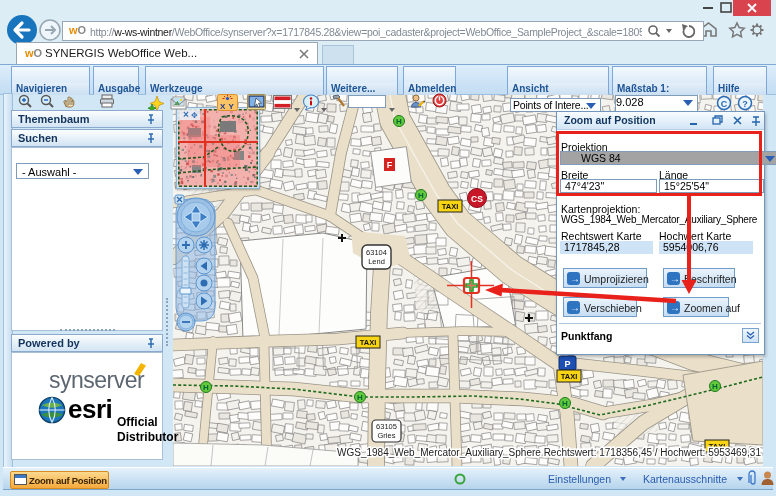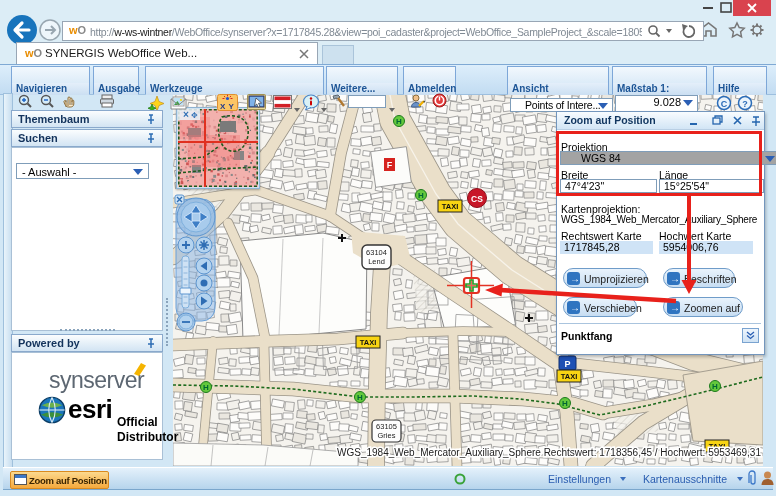--- a/index.html
+++ b/index.html
@@ -3,21 +3,21 @@
 <style>
 * { margin:0; padding:0; box-sizing:content-box; }
 body { width:776px; height:496px; position:relative; overflow:hidden;
   font-family:"Liberation Sans", sans-serif; background:#d2e7f5; }
 .grp { position:absolute; top:1px; height:26px; border:1px solid #7da7d8; background:linear-gradient(#f2f8fd,#cfe4f5); }
 .grph { height:12px; font-size:10px; font-weight:bold; color:#1d5596; padding-left:4px; background:linear-gradient(#e4effa,#cbdff2); line-height:12px;margin-top:16px; }
 .grpb { height:14px; padding:0 2px; white-space:nowrap; position:relative; }
 .wi { position:absolute; top:0; }
 .ti { display:inline-block; vertical-align:top; margin:-2px 3px 0 3px; }
 .phead { position:absolute; width:152px; height:18px; background:linear-gradient(#fbfdfe,#d2e4f3); border:1px solid #8aa9cc; box-sizing:border-box; font-size:11px; font-weight:bold; color:#13335c; line-height:17px; padding-left:6px; }
-.pbtn { position:absolute; height:20px; background:linear-gradient(#e9f3fc,#c7ddf2); border:1px solid #6f9cc9; border-radius:10px; font-size:10.5px; color:#222; line-height:20px; padding-left:20px; box-sizing:border-box; white-space:nowrap; }
+.pbtn { position:absolute; height:20px; background:linear-gradient(#e9f3fc,#c7ddf2); border:1px solid #6f9cc9; border-radius:0; font-size:10.5px; color:#222; line-height:20px; padding-left:20px; box-sizing:border-box; white-space:nowrap; }
 .pbtn::before { content:""; position:absolute; left:3px; top:3px; width:13px; height:13px; background:#2f74c0; border-radius:3px; }
 .pbtn::after { content:"\2192"; position:absolute; left:6px; top:0; color:#fff; font-size:10px; font-weight:bold; line-height:19px; }
 </style></head>
 <body>
 <svg id="map" width="590" height="373" viewBox="0 0 590 373" style="position:absolute;left:173px;top:93px">
 <defs>
       <pattern id="hatch" width="5" height="5" patternTransform="rotate(45)" patternUnits="userSpaceOnUse">
         <rect width="5" height="5" fill="#f2f0ea"></rect>
         <line x1="0" y1="0" x2="0" y2="5" stroke="#b9b4aa" stroke-width="1"></line>
       </pattern>
@@ -1893,27 +1893,27 @@
             <polygon points="15.5,7.5 16,9.5 14,9" fill="#333"></polygon>
           </svg></span><span class="ti"><svg width="15" height="15">
             <circle cx="7.5" cy="7.5" r="6.5" fill="#e43b3b" stroke="#9e1515"></circle>
             <circle cx="7.5" cy="7.5" r="4.2" fill="none" stroke="#fff" stroke-width="1.6"></circle>
             <path d="M7.5 2.5 v5" stroke="#e43b3b" stroke-width="2.4"></path>
             <path d="M7.5 3.5 v4" stroke="#fff" stroke-width="1.4"></path>
           </svg></span></div>
     </div>
 <div class="grp" style="left:507px;width:100px">
       <div class="grph">Ansicht</div>
-      <div class="grpb"><span style="display:inline-block;position:relative;width:75px;height:12px;background:#fff;border:1px solid #7f9db9;font-size:10.5px;letter-spacing:-0.2px;line-height:12px;padding-left:14px;padding-right:12px;vertical-align:middle;overflow:hidden">Points of Intere...<svg width="11" height="8" style="position:absolute;right:3px;top:3px">
+      <div class="grpb"><span style="display:inline-block;position:relative;width:75px;height:12px;background:#fff;border:1px solid #7f9db9;font-size:10.5px;letter-spacing:-0.2px;line-height:12px;padding-left:2px;padding-right:12px;vertical-align:middle;overflow:hidden">Points of Intere...<svg width="11" height="8" style="position:absolute;right:3px;top:3px">
             <polygon points="0,1 10,1 5,7" fill="#2b5fb4"></polygon>
           </svg></span></div>
     </div>
 <div class="grp" style="left:612px;width:93px">
       <div class="grph">Maßstab 1:</div>
-      <div class="grpb"><span style="display:inline-block;position:relative;width:83px;height:28px;background:#fff;border:1px solid #7f9db9;font-size:11px;line-height:12px;vertical-align:middle;text-align:right;padding-right:16px;box-sizing:border-box">9.028<svg width="11" height="8" style="position:absolute;right:3px;top:3px">
+      <div class="grpb"><span style="display:inline-block;position:relative;width:83px;height:28px;background:#fff;border:1px solid #7f9db9;font-size:11px;line-height:12px;vertical-align:middle;text-align:left;padding-right:16px;box-sizing:border-box">9.028<svg width="11" height="8" style="position:absolute;right:3px;top:3px">
             <polygon points="0,1 10,1 5,7" fill="#2b5fb4"></polygon>
           </svg></span></div>
     </div>
 <div class="grp" style="left:713px;width:52px">
       <div class="grph">Hilfe</div>
       <div class="grpb"><svg width="40" height="16">
           <circle cx="8" cy="8" r="6.5" fill="#eaf4fc" stroke="#2b6cb8" stroke-width="1.5"></circle>
           <text x="8" y="11.5" font-size="9" font-weight="bold" fill="#2b6cb8" text-anchor="middle">C</text>
           <circle cx="29" cy="8" r="6.5" fill="#eaf4fc" stroke="#2b6cb8" stroke-width="1.5"></circle>
           <text x="29" y="11.5" font-size="9" font-weight="bold" fill="#2b6cb8" text-anchor="middle">?</text>
@@ -1976,21 +1976,21 @@
 <div style="position:absolute;left:102px;top:67px;width:99px;height:12px;border:1px solid #7f9db9;background:#fff;padding-left:4px;line-height:12px">15°25'54"</div>
 <div style="position:absolute;left:4px;top:91px">Kartenprojektion:</div>
 <div style="position:absolute;left:4px;top:102px;font-size:10px;letter-spacing:-0.2px;white-space:nowrap">WGS_1984_Web_Mercator_Auxiliary_Sphere</div>
 <div style="position:absolute;left:4px;top:118px">Rechtswert Karte</div>
 <div style="position:absolute;left:102px;top:118px">Hochwert Karte</div>
 <div style="position:absolute;left:3px;top:129px;width:89px;height:13px;background:#cfe3f6;padding-left:4px;line-height:13px">1717845,28</div>
 <div style="position:absolute;left:102px;top:129px;width:90px;height:13px;background:#cfe3f6;padding-left:4px;line-height:13px">5954006,76</div>
 <div class="pbtn" style="left:6px;top:156px;width:84px">Umprojizieren</div>
 <div class="pbtn" style="left:106px;top:156px;width:72px">Beschriften</div>
 <div class="pbtn" style="left:6px;top:185px;width:74px">Verschieben</div>
-<div class="pbtn" style="left:106px;top:185px;width:80px">Zoomen auf</div>
+<div class="pbtn" style="left:106px;top:185px;width:66px">Zoomen auf</div>
 <div style="position:absolute;left:2px;top:211px;width:202px;border-top:1px solid #aac4de"></div>
 <div style="position:absolute;left:4px;top:218px;font-weight:bold;color:#000">Punktfang</div>
 <div style="position:absolute;right:5px;top:216px;width:15px;height:13px;border:1px solid #7aa3d0;background:linear-gradient(#eef6fd,#cfe2f4);text-align:center">
 <svg width="9" height="9" style="margin-top:2px">
         <path d="M1 1 l3.5 3 L8 1 M1 4.5 l3.5 3 L8 4.5" stroke="#2b5fb4" fill="none" stroke-width="1.3"></path>
       </svg></div>
 </div>
 <div style="position:absolute;left:3px;top:467px;width:770px;height:21px;background:linear-gradient(#e4f1fb,#b6d4ec);border-top:1px solid #fff;border-bottom:1px solid #7aa6cc">
 <div style="position:absolute;left:7px;top:3px;width:97px;height:16px;background:linear-gradient(#fcd98e,#f5a93c);border:1px solid #d98a1f;border-radius:2px;overflow:hidden">
 <svg width="13" height="11" style="position:absolute;left:3px;top:2px">

